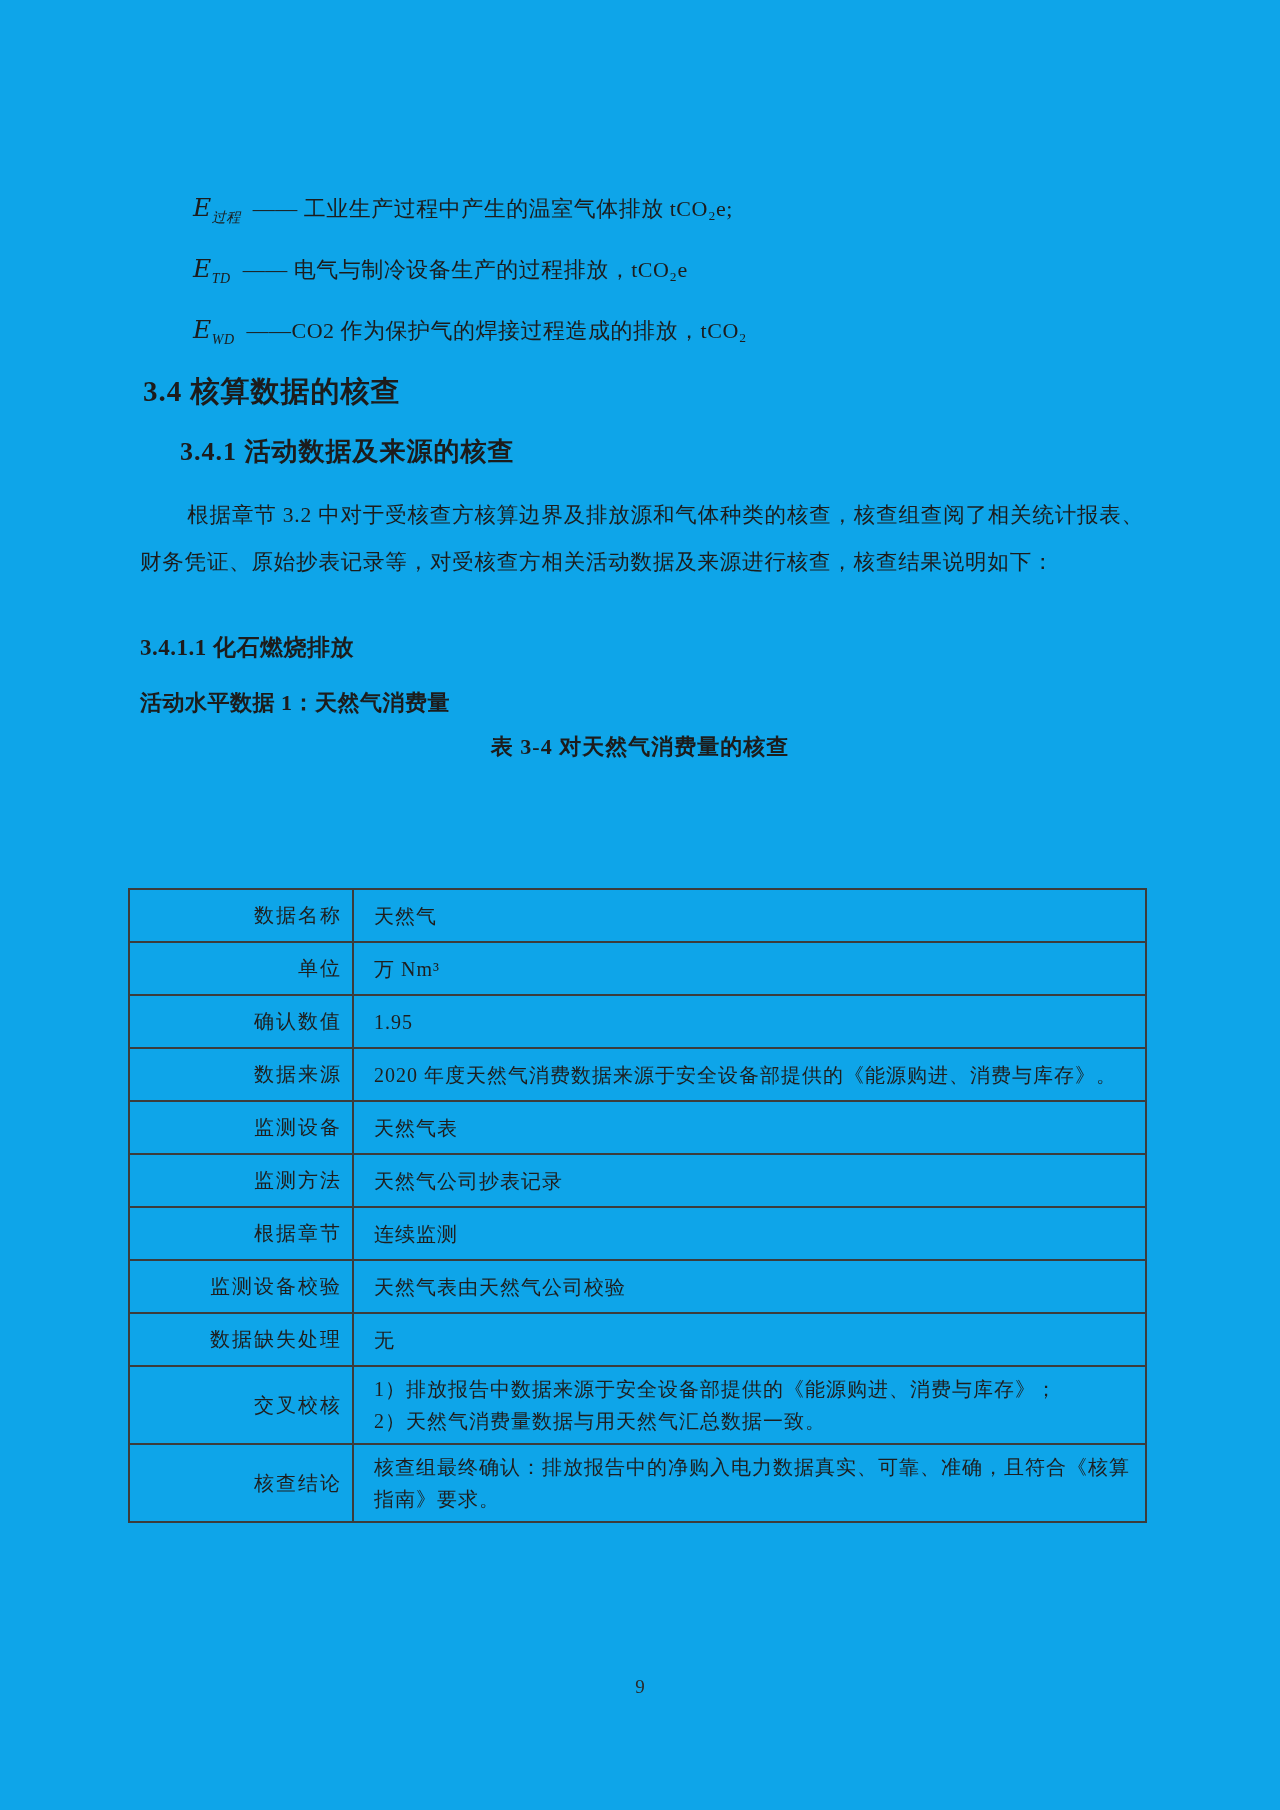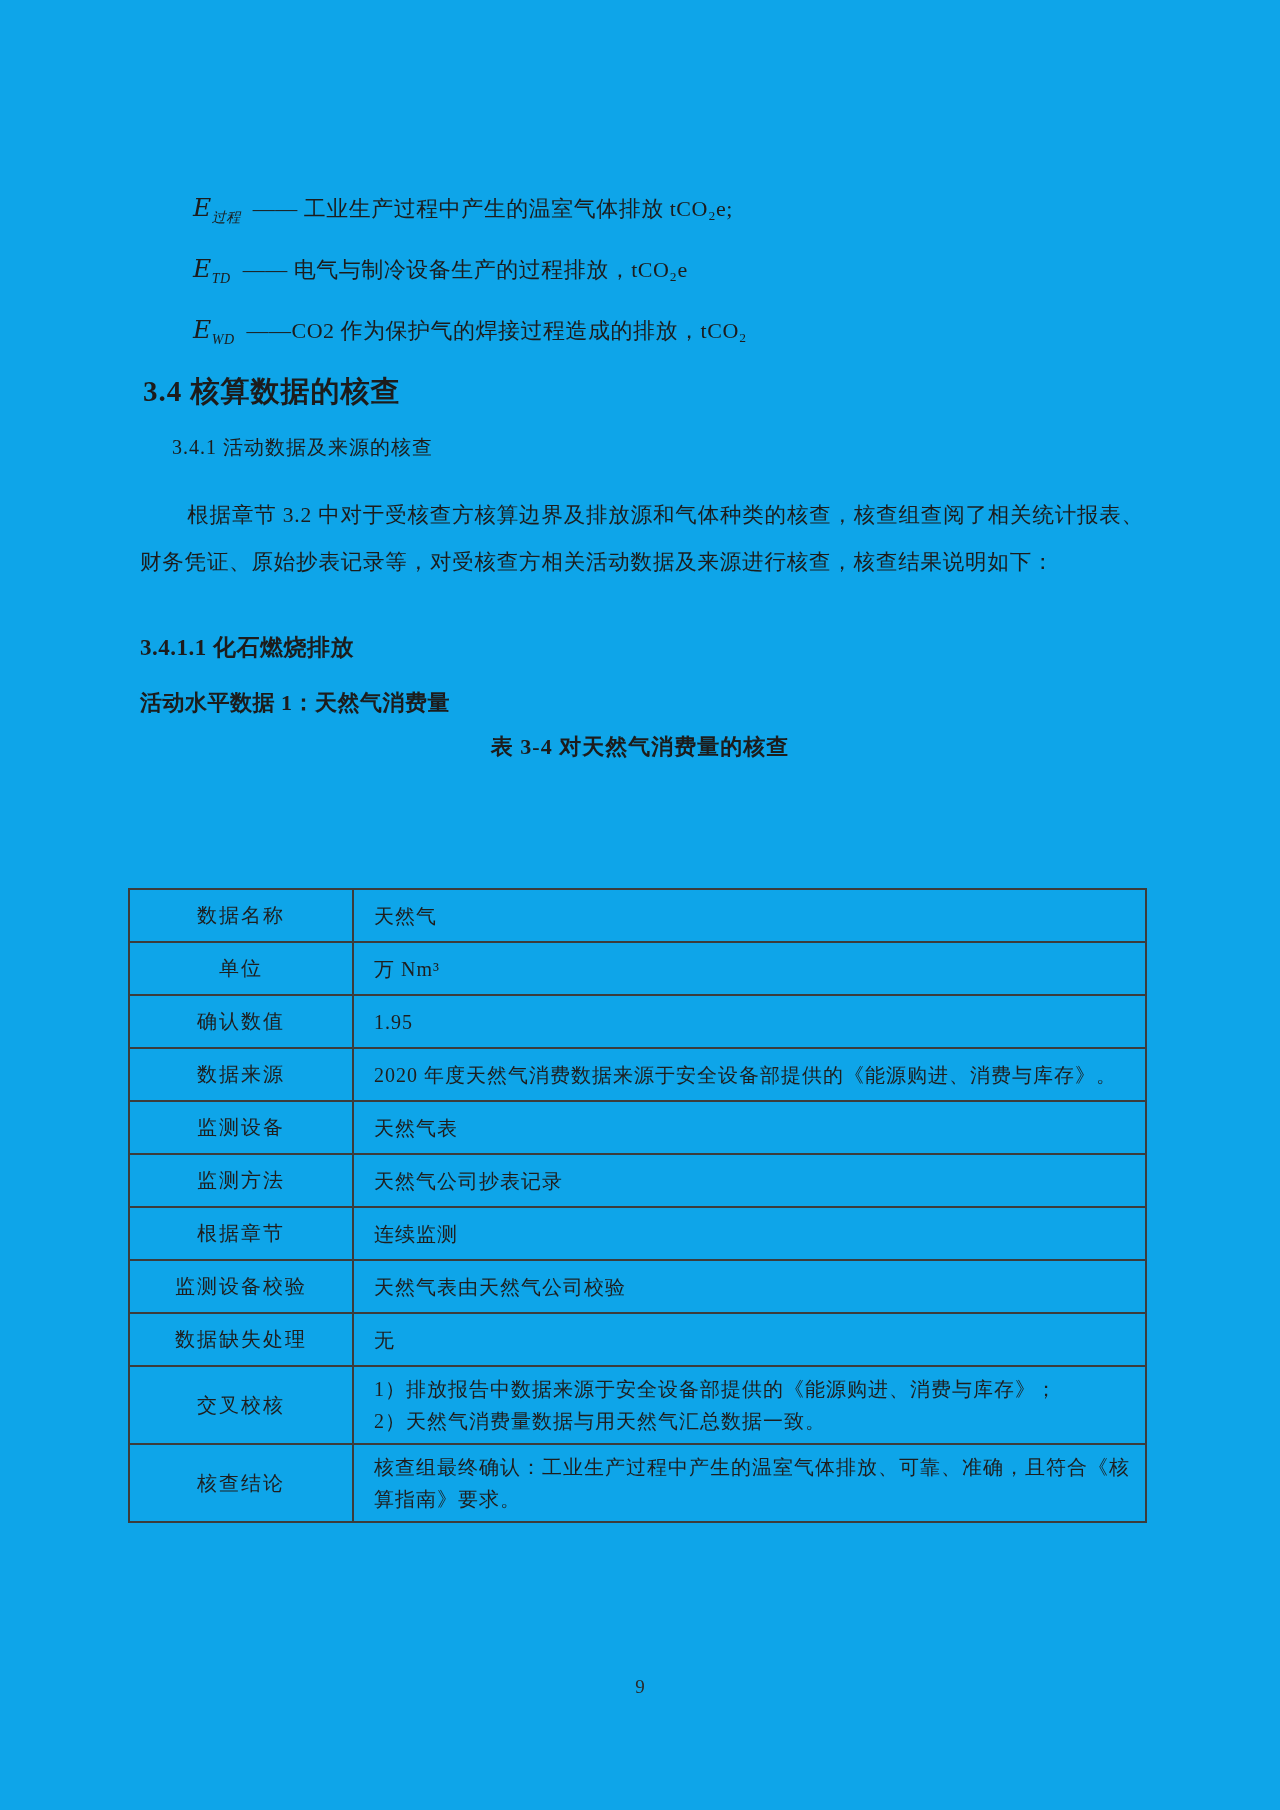--- a/index.html
+++ b/index.html
@@ -35,22 +35,22 @@
     vertical-align: -6px;
     margin-right: 6px;
   }
 
   
   .h1 {
     position: absolute; left: 143px; top: 372px;
     font-size: 29px; font-weight: bold; letter-spacing: 1px;
   }
   .h2 {
-    position: absolute; left: 172px; top: 434px;
-    font-size: 20px; font-weight: normal; letter-spacing: 1px;
+    position: absolute; left: 180px; top: 434px;
+    font-size: 26px; font-weight: bold; letter-spacing: 1px;
   }
   .body-paragraph {
     position: absolute; left: 140px; top: 492px; width: 1004px;
     font-size: 21.5px; line-height: 47px;
     text-align: justify; text-indent: 2.2em; letter-spacing: 0.8px;
   }
   .h3 {
     position: absolute; left: 140px; top: 632px;
     font-size: 23px; font-weight: bold; letter-spacing: 0.5px;
   }
@@ -69,21 +69,21 @@
     border-collapse: collapse;
     font-size: 20px;
     color: #1e1e1e;
   }
   .vtable td {
     border: 2px solid #3c3c3c;
     padding: 6px 10px;
   }
   .vtable td.label-cell {
     width: 224px;
-    text-align: center;
+    text-align: right;
     letter-spacing: 2px;
     height: 53px;
   }
   .vtable td.value-cell {
     padding-left: 20px;
     letter-spacing: 1px;
     white-space: pre-line;
     line-height: 32px;
   }
 
@@ -160,20 +160,20 @@
         <td class="label-cell">数据缺失处理</td>
         <td class="value-cell">无</td>
       </tr>
       <tr>
         <td class="label-cell">交叉校核</td>
         <td class="value-cell">1）排放报告中数据来源于安全设备部提供的《能源购进、消费与库存》；
 2）天然气消费量数据与用天然气汇总数据一致。</td>
       </tr>
       <tr>
         <td class="label-cell">核查结论</td>
-        <td class="value-cell">核查组最终确认：工业生产过程中产生的温室气体排放、可靠、准确，且符合《核算指南》要求。</td>
+        <td class="value-cell">核查组最终确认：排放报告中的净购入电力数据真实、可靠、准确，且符合《核算指南》要求。</td>
       </tr>
     </tbody>
   </table>
 
   <div class="page-number">9</div>
 
 </div>
 
 </body></html>

